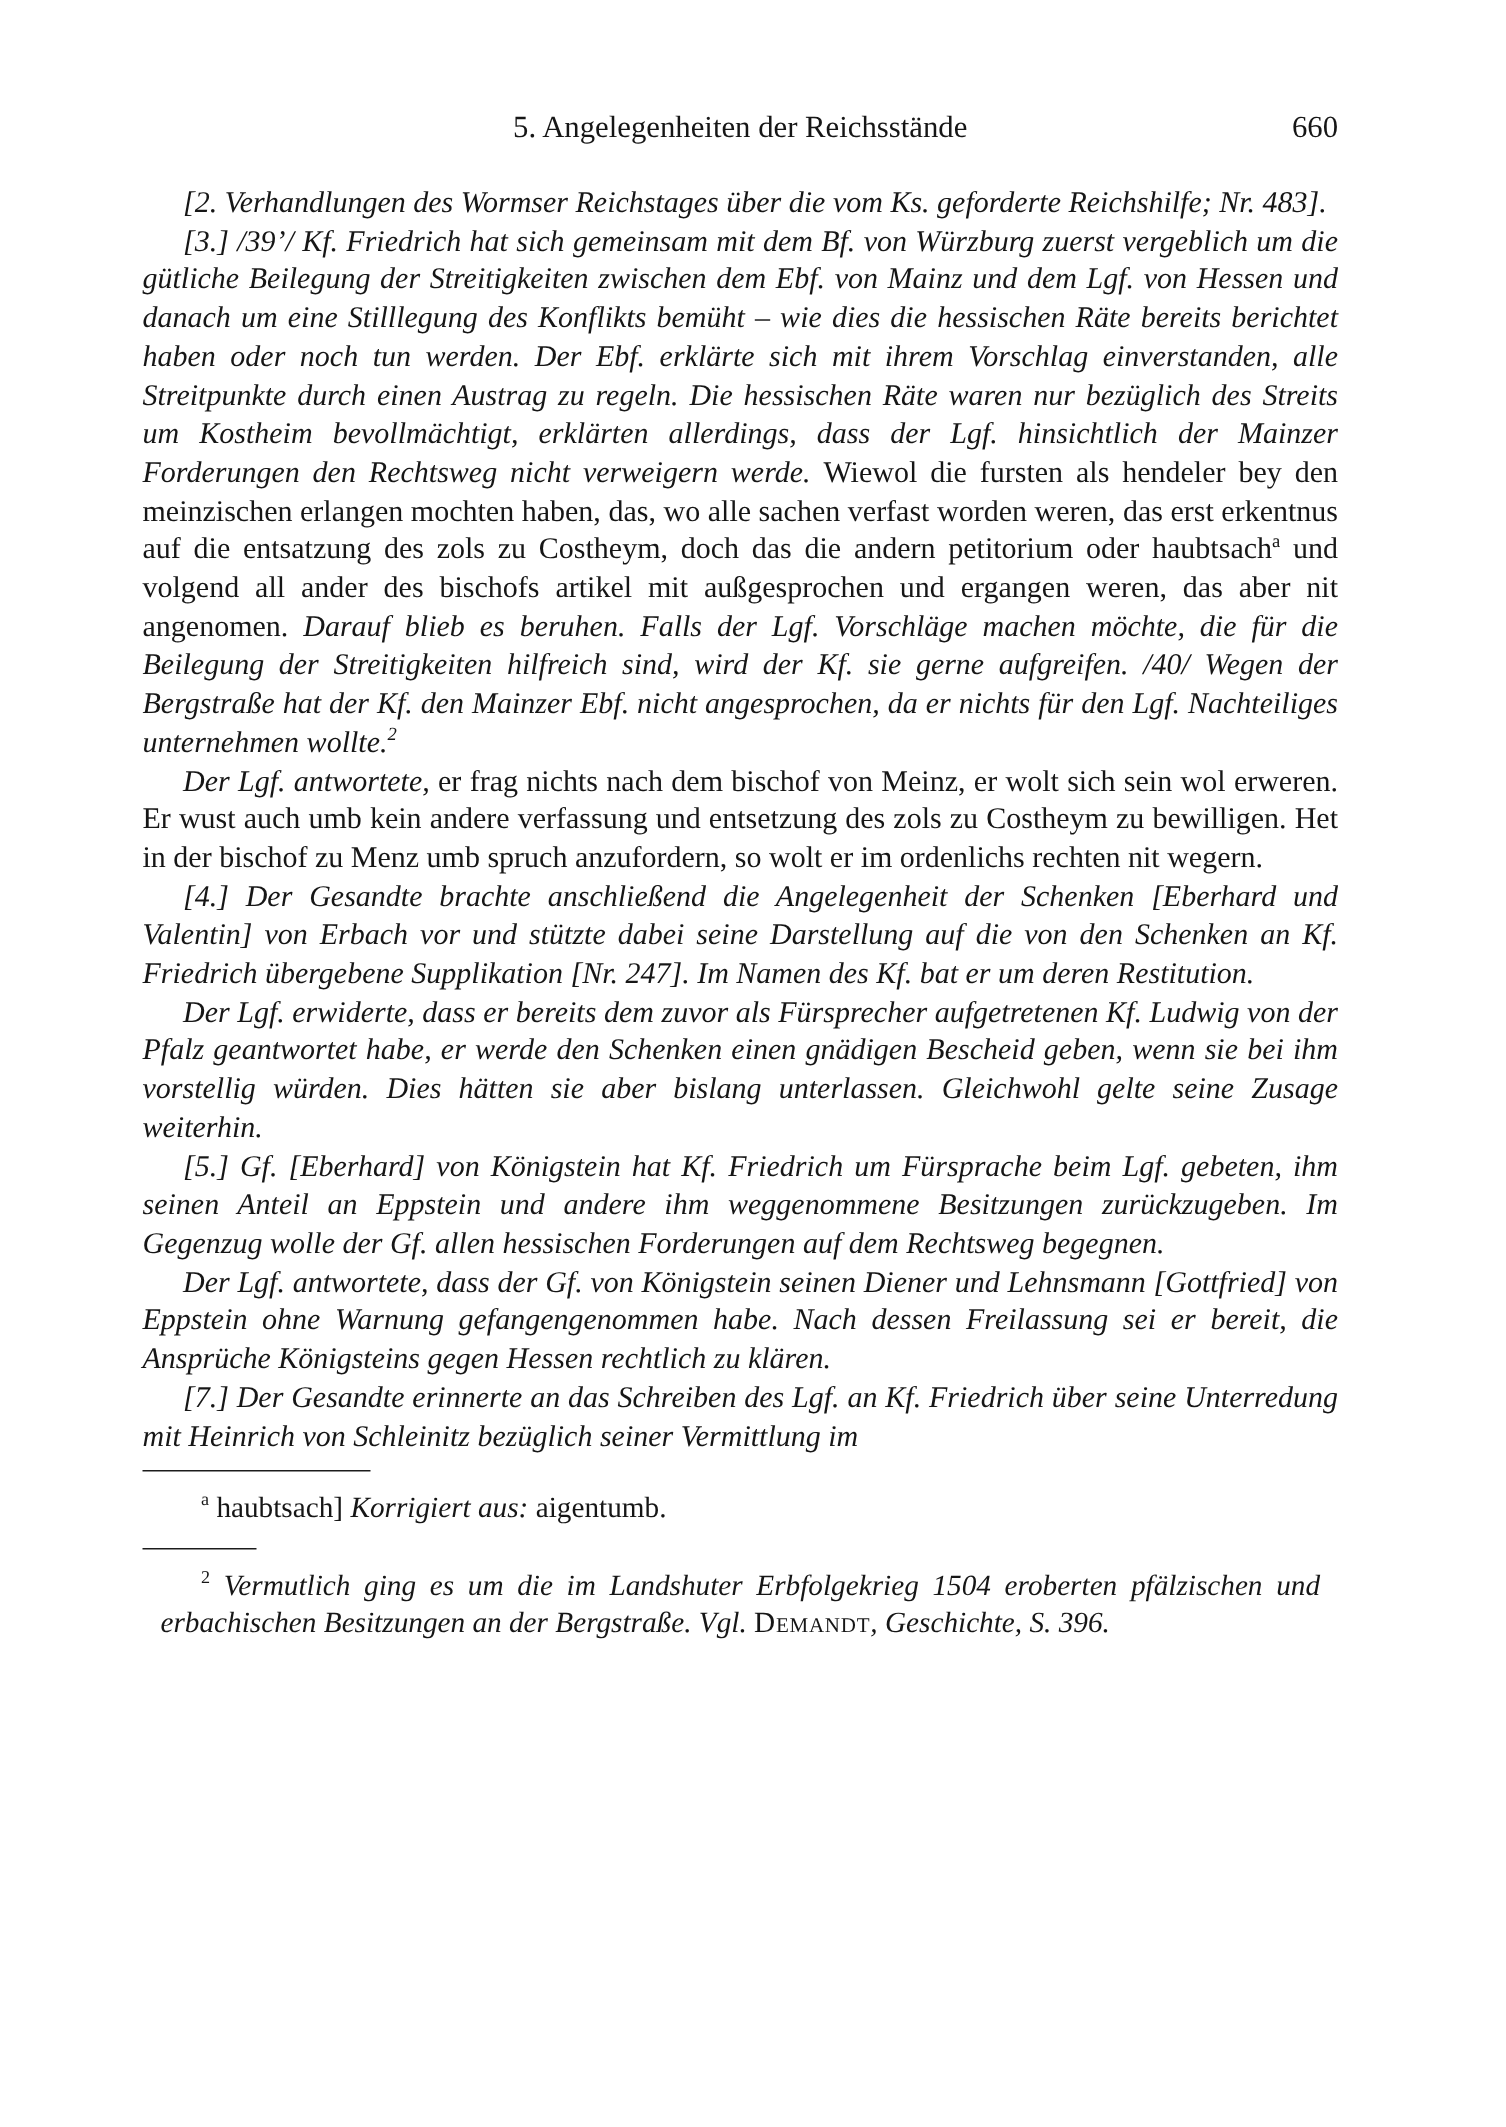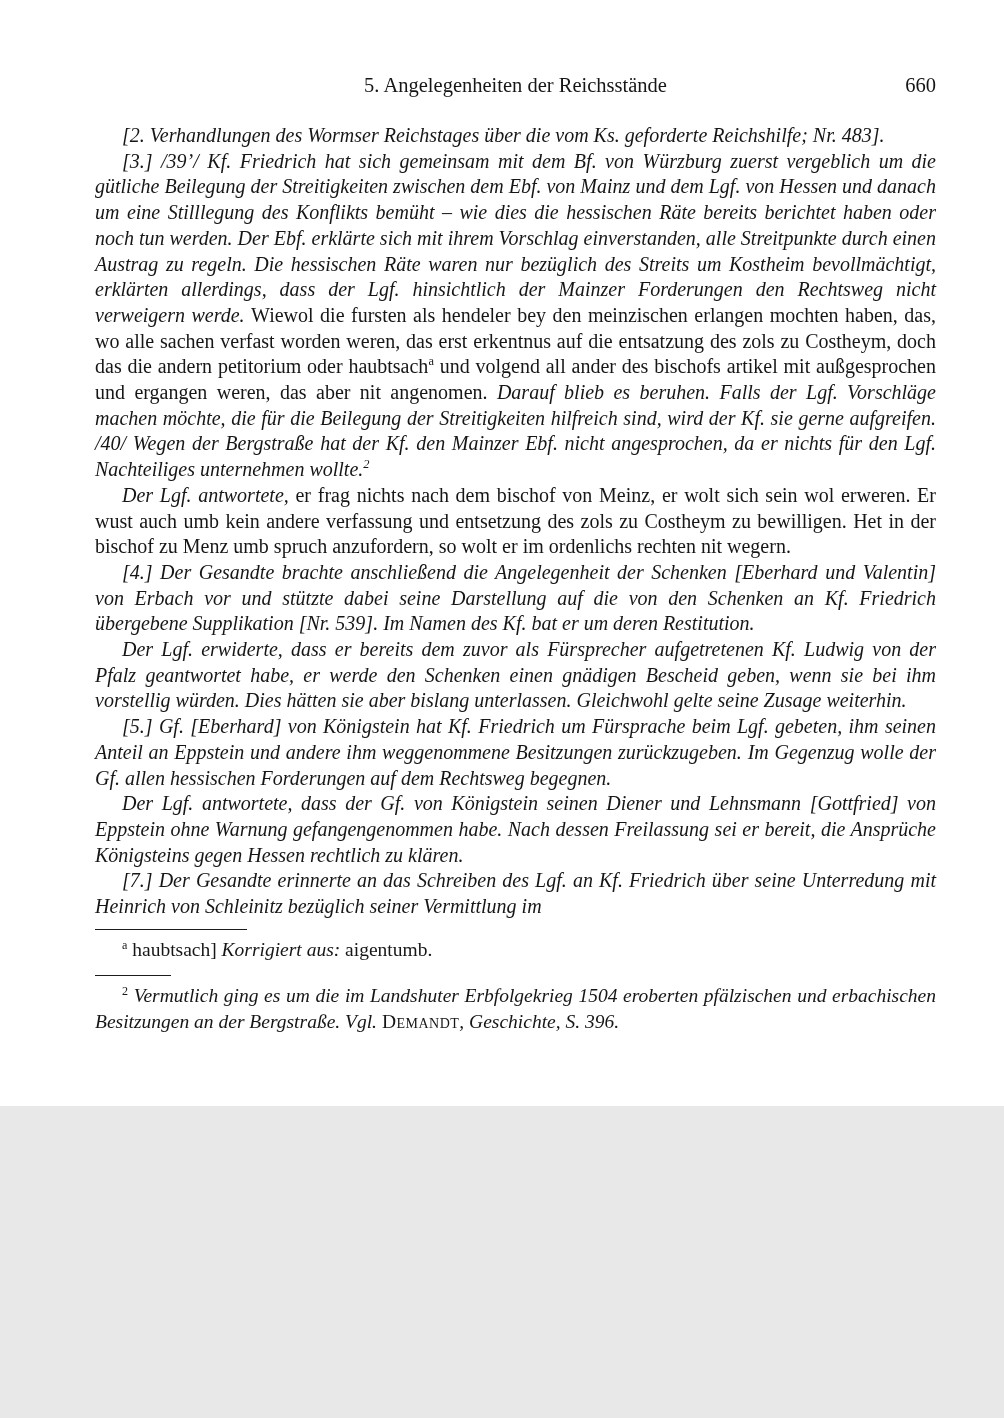--- a/index.html
+++ b/index.html
@@ -1,22 +1,22 @@
 <!DOCTYPE html>
 <html lang="de"><head>
 <meta charset="utf-8">
 <style>
   html, body { margin: 0; padding: 0; background: #e8e8e8; }
   .page {
     position: relative;
     width: 1004px;
-    height: 1106px;
+    height: 1418px;
     box-sizing: border-box;
     background: #ffffff;
-    padding: 72px 68px 0 95px;
+    padding: 72px 112px 0 95px;
     font-family: "Liberation Serif", serif;
     color: #161616;
     overflow: hidden;
   }
   .running-head {
     position: relative;
     height: 27px;
     margin-bottom: 24px;
     font-size: 20.5px;
     line-height: 27px;
@@ -35,42 +35,42 @@
   sup { font-size: 0.62em; line-height: 0; }
   .footnotes { margin-top: 9px; }
   .fn-rule {
     width: 152px;
     height: 0;
     border-top: 1.7px solid #1c1c1c;
     margin: 0 0 7px 0;
   }
   .fn-rule.short { width: 76px; margin-top: 13px; }
   .fn {
-    margin: 0;
+    margin: 12px;
     font-size: 19.5px;
     line-height: 25.5px;
     text-align: justify;
     text-indent: 27px;
   }
 </style>
 </head>
 <body>
 
 <div class="page">
 
   <div class="running-head">
     <div class="head-title">5. Angelegenheiten der Reichsstände</div>
     <div class="page-number">660</div>
   </div>
 
   <div class="textblock">
     <p class="para"><span class="seg-italic">[2. Verhandlungen des Wormser Reichstages über die vom Ks. geforderte Reichshilfe; Nr. 483].</span></p>
     <p class="para"><span class="seg-italic">[3.] /39’/ Kf. Friedrich hat sich gemeinsam mit dem Bf. von Würzburg zuerst vergeblich um die gütliche Beilegung der Streitigkeiten zwischen dem Ebf. von Mainz und dem Lgf. von Hessen und danach um eine Stilllegung des Konflikts bemüht – wie dies die hessischen Räte bereits berichtet haben oder noch tun werden. Der Ebf. erklärte sich mit ihrem Vorschlag einverstanden, alle Streitpunkte durch einen Austrag zu regeln. Die hessischen Räte waren nur bezüglich des Streits um Kostheim bevollmächtigt, erklärten allerdings, dass der Lgf. hinsichtlich der Mainzer Forderungen den Rechtsweg nicht verweigern werde. </span><span class="seg-roman">Wiewol die fursten als hendeler bey den meinzischen erlangen mochten haben, das, wo alle sachen verfast worden weren, das erst erkentnus auf die entsatzung des zols zu Costheym, doch das die andern petitorium oder haubtsach</span><sup class="seg-roman">a</sup><span class="seg-roman"> und volgend all ander des bischofs artikel mit außgesprochen und ergangen weren, das aber nit angenomen. </span><span class="seg-italic">Darauf blieb es beruhen. Falls der Lgf. Vorschläge machen möchte, die für die Beilegung der Streitigkeiten hilfreich sind, wird der Kf. sie gerne aufgreifen. /40/ Wegen der Bergstraße hat der Kf. den Mainzer Ebf. nicht angesprochen, da er nichts für den Lgf. Nachteiliges unternehmen wollte.</span><sup class="seg-italic">2</sup></p>
     <p class="para"><span class="seg-italic">Der Lgf. antwortete,</span><span class="seg-roman"> er frag nichts nach dem bischof von Meinz, er wolt sich sein wol erweren. Er wust auch umb kein andere verfassung und entsetzung des zols zu Costheym zu bewilligen. Het in der bischof zu Menz umb spruch anzufordern, so wolt er im ordenlichs rechten nit wegern.</span></p>
-    <p class="para"><span class="seg-italic">[4.] Der Gesandte brachte anschließend die Angelegenheit der Schenken [Eberhard und Valentin] von Erbach vor und stützte dabei seine Darstellung auf die von den Schenken an Kf. Friedrich übergebene Supplikation [Nr. 539]. Im Namen des Kf. bat er um deren Restitution.</span></p>
+    <p class="para"><span class="seg-italic">[4.] Der Gesandte brachte anschließend die Angelegenheit der Schenken [Eberhard und Valentin] von Erbach vor und stützte dabei seine Darstellung auf die von den Schenken an Kf. Friedrich übergebene Supplikation [Nr. 247]. Im Namen des Kf. bat er um deren Restitution.</span></p>
     <p class="para"><span class="seg-italic">Der Lgf. erwiderte, dass er bereits dem zuvor als Fürsprecher aufgetretenen Kf. Ludwig von der Pfalz geantwortet habe, er werde den Schenken einen gnädigen Bescheid geben, wenn sie bei ihm vorstellig würden. Dies hätten sie aber bislang unterlassen. Gleichwohl gelte seine Zusage weiterhin.</span></p>
     <p class="para"><span class="seg-italic">[5.] Gf. [Eberhard] von Königstein hat Kf. Friedrich um Fürsprache beim Lgf. gebeten, ihm seinen Anteil an Eppstein und andere ihm weggenommene Besitzungen zurückzugeben. Im Gegenzug wolle der Gf. allen hessischen Forderungen auf dem Rechtsweg begegnen.</span></p>
     <p class="para"><span class="seg-italic">Der Lgf. antwortete, dass der Gf. von Königstein seinen Diener und Lehnsmann [Gottfried] von Eppstein ohne Warnung gefangengenommen habe. Nach dessen Freilassung sei er bereit, die Ansprüche Königsteins gegen Hessen rechtlich zu klären.</span></p>
     <p class="para"><span class="seg-italic">[7.] Der Gesandte erinnerte an das Schreiben des Lgf. an Kf. Friedrich über seine Unterredung mit Heinrich von Schleinitz bezüglich seiner Vermittlung im</span></p>
   </div>
 
   <div class="footnotes">
     <div class="fn-rule"></div>
     <p class="fn"><sup class="seg-roman">a</sup><span class="seg-roman"> haubtsach] </span><span class="seg-italic">Korrigiert aus:</span><span class="seg-roman"> aigentumb.</span></p>
     <div class="fn-rule short"></div>

